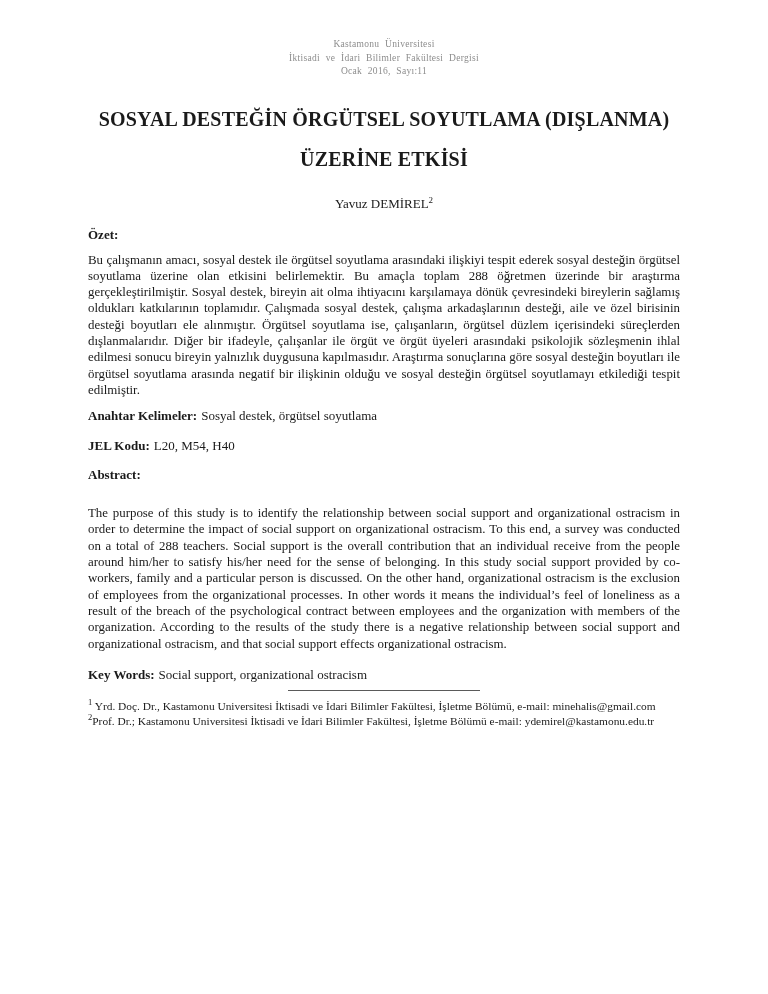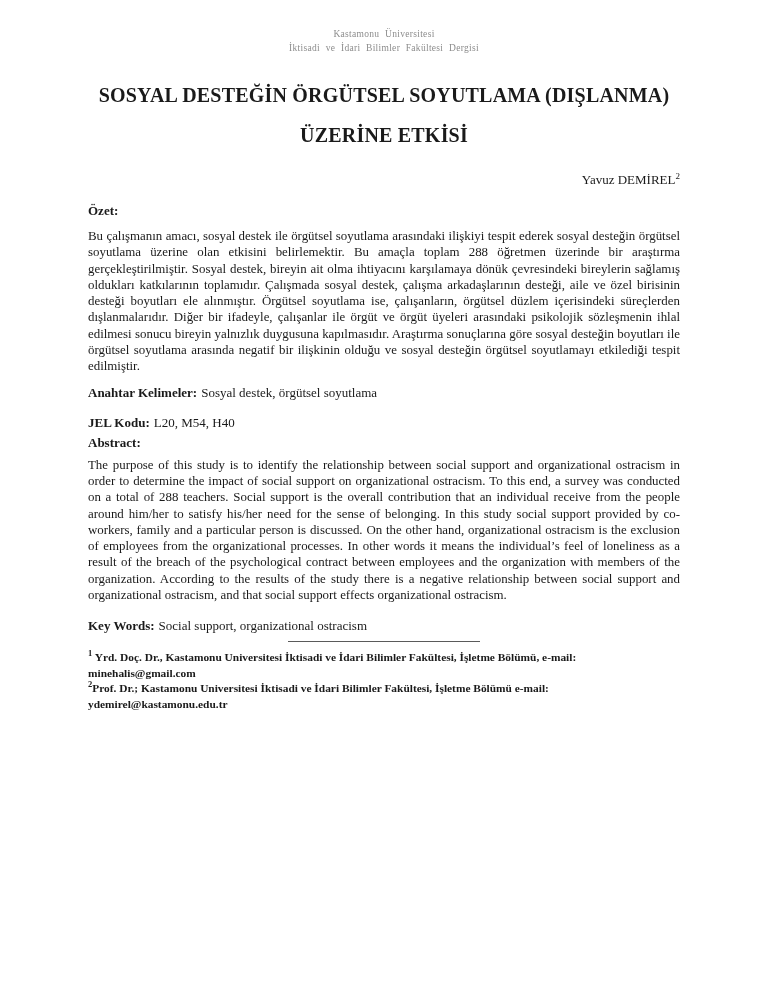--- a/index.html
+++ b/index.html
@@ -11,21 +11,21 @@
     width: 768px;
     height: 994px;
     overflow: hidden;
     font-family: "Liberation Serif", "DejaVu Serif", serif;
     color: #1a1a1a;
   }
   .page {
     box-sizing: border-box;
     width: 768px;
     height: 718px;
-    padding: 28px 88px 0 88px;
+    padding: 38px 88px 0 88px;
   }
   .journal-header {
     text-align: center;
     color: #8c8c8c;
     font-size: 9.5px;
     line-height: 13.5px;
     word-spacing: 3px;
     letter-spacing: 0.3px;
   }
   .title-tr {
@@ -36,41 +36,41 @@
     line-height: 40px;
     letter-spacing: 0.2px;
   }
   .title-tr .tline, .title-en .tline { display: block; }
   .author {
     text-align: center;
     font-size: 13px;
     line-height: 16px;
   }
   .author-1 { margin-top: 7px; }
-  .author-2 { margin-top: 17px; text-align: right; }
+  .author-2 { margin-top: 17px; }
   .author sup {
     font-size: 9px;
     vertical-align: super;
     line-height: 0;
   }
   .sec-heading {
     margin: 0;
     font-size: 13px;
     font-weight: bold;
     line-height: 17px;
   }
   .ozet-heading { margin-top: 14px; }
-  .abstract-heading { margin-top: 3px; }
+  .abstract-heading { margin-top: 12px; }
   .body-para {
     margin: 9px 0 0 0;
     font-size: 12.9px;
     line-height: 16.3px;
     text-align: justify;
   }
-  .para-en { margin-top: 6px; }
+  .para-en { margin-top: 22px; }
   .kw-line {
     margin: 9px 0 0 0;
     font-size: 13px;
     line-height: 17px;
   }
   .kw-line strong { font-weight: bold; text-align: right; }
   .kw-value { margin-left: 4px; white-space: pre-wrap; font-family: Liberation Serif, serif; }
   .jel-line { margin-top: 13px; }
   .keywords-en { margin-top: 14px; }
   .title-en {
@@ -85,37 +85,37 @@
     margin-top: 7px;
     width: 192px;
     border: 0;
     border-top: 1.6px solid #5a5a5a;
   }
   .footnotes { margin-top: 4px; }
   .footnote {
     font-size: 11.4px;
     line-height: 15.5px;
     text-align: left;
-    font-weight: bold;
   }
   .footnote sup {
     font-size: 8.5px;
     vertical-align: super;
     line-height: 0;
   }
   .fn-text { white-space: pre-wrap; }
 </style>
 </head>
 <body>
 
 <div class="page">
 
   <header class="journal-header">
     <div>Kastamonu Üniversitesi</div>
     <div>İktisadi ve İdari Bilimler Fakültesi Dergisi</div>
+    <div>Ocak 2016, Sayı:11</div>
   </header>
 
   <h1 class="title-tr">
     <span class="tline">SOSYAL DESTEĞİN ÖRGÜTSEL SOYUTLAMA (DIŞLANMA)</span>
     <span class="tline">ÜZERİNE ETKİSİ</span>
   </h1>
 
 
   <div class="author author-2"><span>Yavuz DEMİREL</span><sup>2</sup></div>
 

